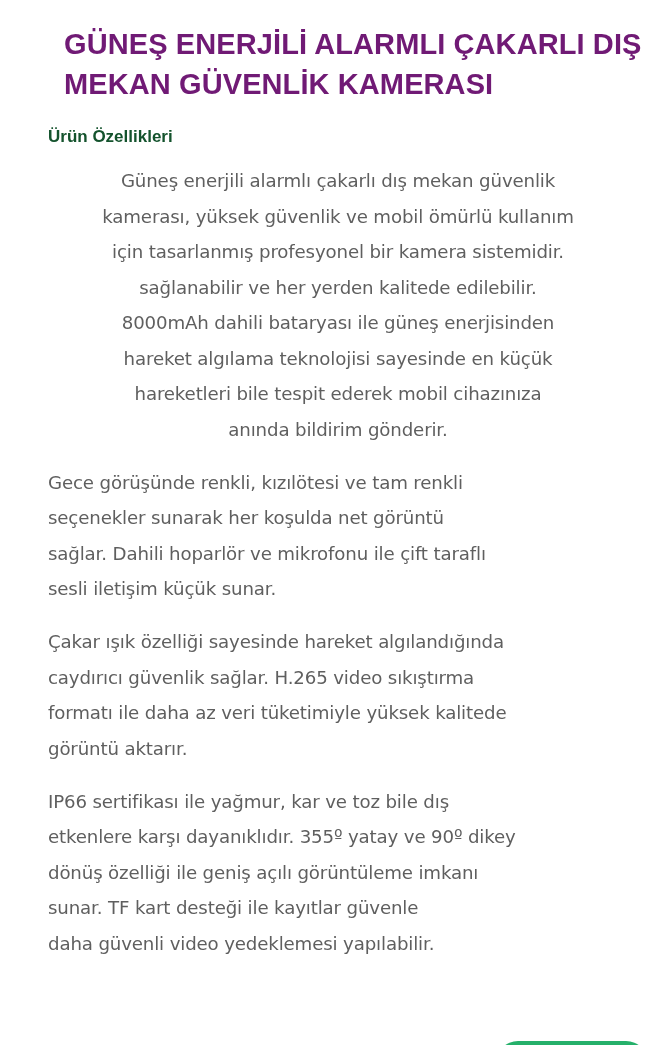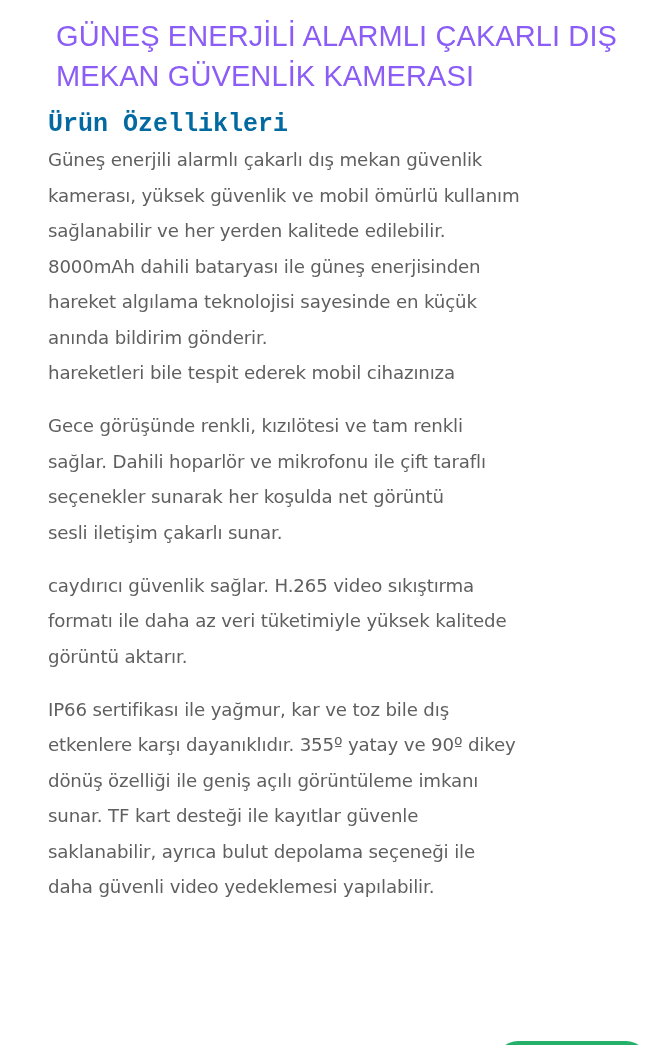--- a/index.html
+++ b/index.html
@@ -14,46 +14,46 @@
       position: relative;
       font-family: "DejaVu Sans", "Liberation Sans", sans-serif;
     }
     .content {
       position: absolute;
       left: 48px;
       top: 8px;
       width: 580px;
     }
     .page-title {
-      margin: 8px;
+      margin: 16px;
       font-family: "Liberation Sans", "DejaVu Sans", sans-serif;
-      font-weight: 400;
+      font-weight: 700;
       font-size: 29px;
       line-height: 40px;
-      color: #8b5cf6;
+      color: #701a75;
       letter-spacing: 0.1px;
     }
     .section-heading {
       margin: 12px 0 0 0;
-      font-family: Liberation Mono, monospace;
+      font-family: Liberation Sans, sans-serif;
       font-weight: 700;
-      font-size: 25px;
+      font-size: 17px;
       line-height: 34px;
-      color: #0369a1;
+      color: #14532d;
     }
     .para {
       margin: 0 0 17.5px 0;
       font-family: "DejaVu Sans", sans-serif;
       font-weight: 400;
       font-size: 18.2px;
       line-height: 35.5px;
       color: #5f5f5f;
       letter-spacing: -0.15px;
     }
-    .para:first-of-type { margin-top: 0; }
+    .para:first-of-type { margin-top: 9px; text-align: center; }
     .line { display: block; white-space: nowrap; }
     .fab-button {
       position: absolute;
       left: 496px;
       top: 1041px;
       width: 152px;
       height: 44px;
       border-radius: 22px;
       background: #25b06a;
     }
@@ -65,43 +65,44 @@
   <h1 class="page-title">
     <span class="line">GÜNEŞ ENERJİLİ ALARMLI ÇAKARLI DIŞ</span>
     <span class="line">MEKAN GÜVENLİK KAMERASI</span>
   </h1>
 
   <h2 class="section-heading">Ürün Özellikleri</h2>
 
   <p class="para">
     <span class="line">Güneş enerjili alarmlı çakarlı dış mekan güvenlik</span>
     <span class="line">kamerası, yüksek güvenlik ve mobil ömürlü kullanım</span>
+    <span class="line">için tasarlanmış profesyonel bir kamera sistemidir.</span>
     <span class="line">sağlanabilir ve her yerden kalitede edilebilir.</span>
     <span class="line">8000mAh dahili bataryası ile güneş enerjisinden</span>
     <span class="line">hareket algılama teknolojisi sayesinde en küçük</span>
+    <span class="line">hareketleri bile tespit ederek mobil cihazınıza</span>
     <span class="line">anında bildirim gönderir.</span>
-    <span class="line">hareketleri bile tespit ederek mobil cihazınıza</span>
   </p>
 
   <p class="para">
     <span class="line">Gece görüşünde renkli, kızılötesi ve tam renkli</span>
+    <span class="line">seçenekler sunarak her koşulda net görüntü</span>
     <span class="line">sağlar. Dahili hoparlör ve mikrofonu ile çift taraflı</span>
-    <span class="line">seçenekler sunarak her koşulda net görüntü</span>
-    <span class="line">sesli iletişim çakarlı sunar.</span>
+    <span class="line">sesli iletişim küçük sunar.</span>
   </p>
 
   <p class="para">
+    <span class="line">Çakar ışık özelliği sayesinde hareket algılandığında</span>
     <span class="line">caydırıcı güvenlik sağlar. H.265 video sıkıştırma</span>
     <span class="line">formatı ile daha az veri tüketimiyle yüksek kalitede</span>
     <span class="line">görüntü aktarır.</span>
   </p>
 
   <p class="para">
     <span class="line">IP66 sertifikası ile yağmur, kar ve toz bile dış</span>
     <span class="line">etkenlere karşı dayanıklıdır. 355º yatay ve 90º dikey</span>
     <span class="line">dönüş özelliği ile geniş açılı görüntüleme imkanı</span>
     <span class="line">sunar. TF kart desteği ile kayıtlar güvenle</span>
-    <span class="line">saklanabilir, ayrıca bulut depolama seçeneği ile</span>
     <span class="line">daha güvenli video yedeklemesi yapılabilir.</span>
   </p>
 </div>
 
 <div class="fab-button"></div>
 
 </body></html>

